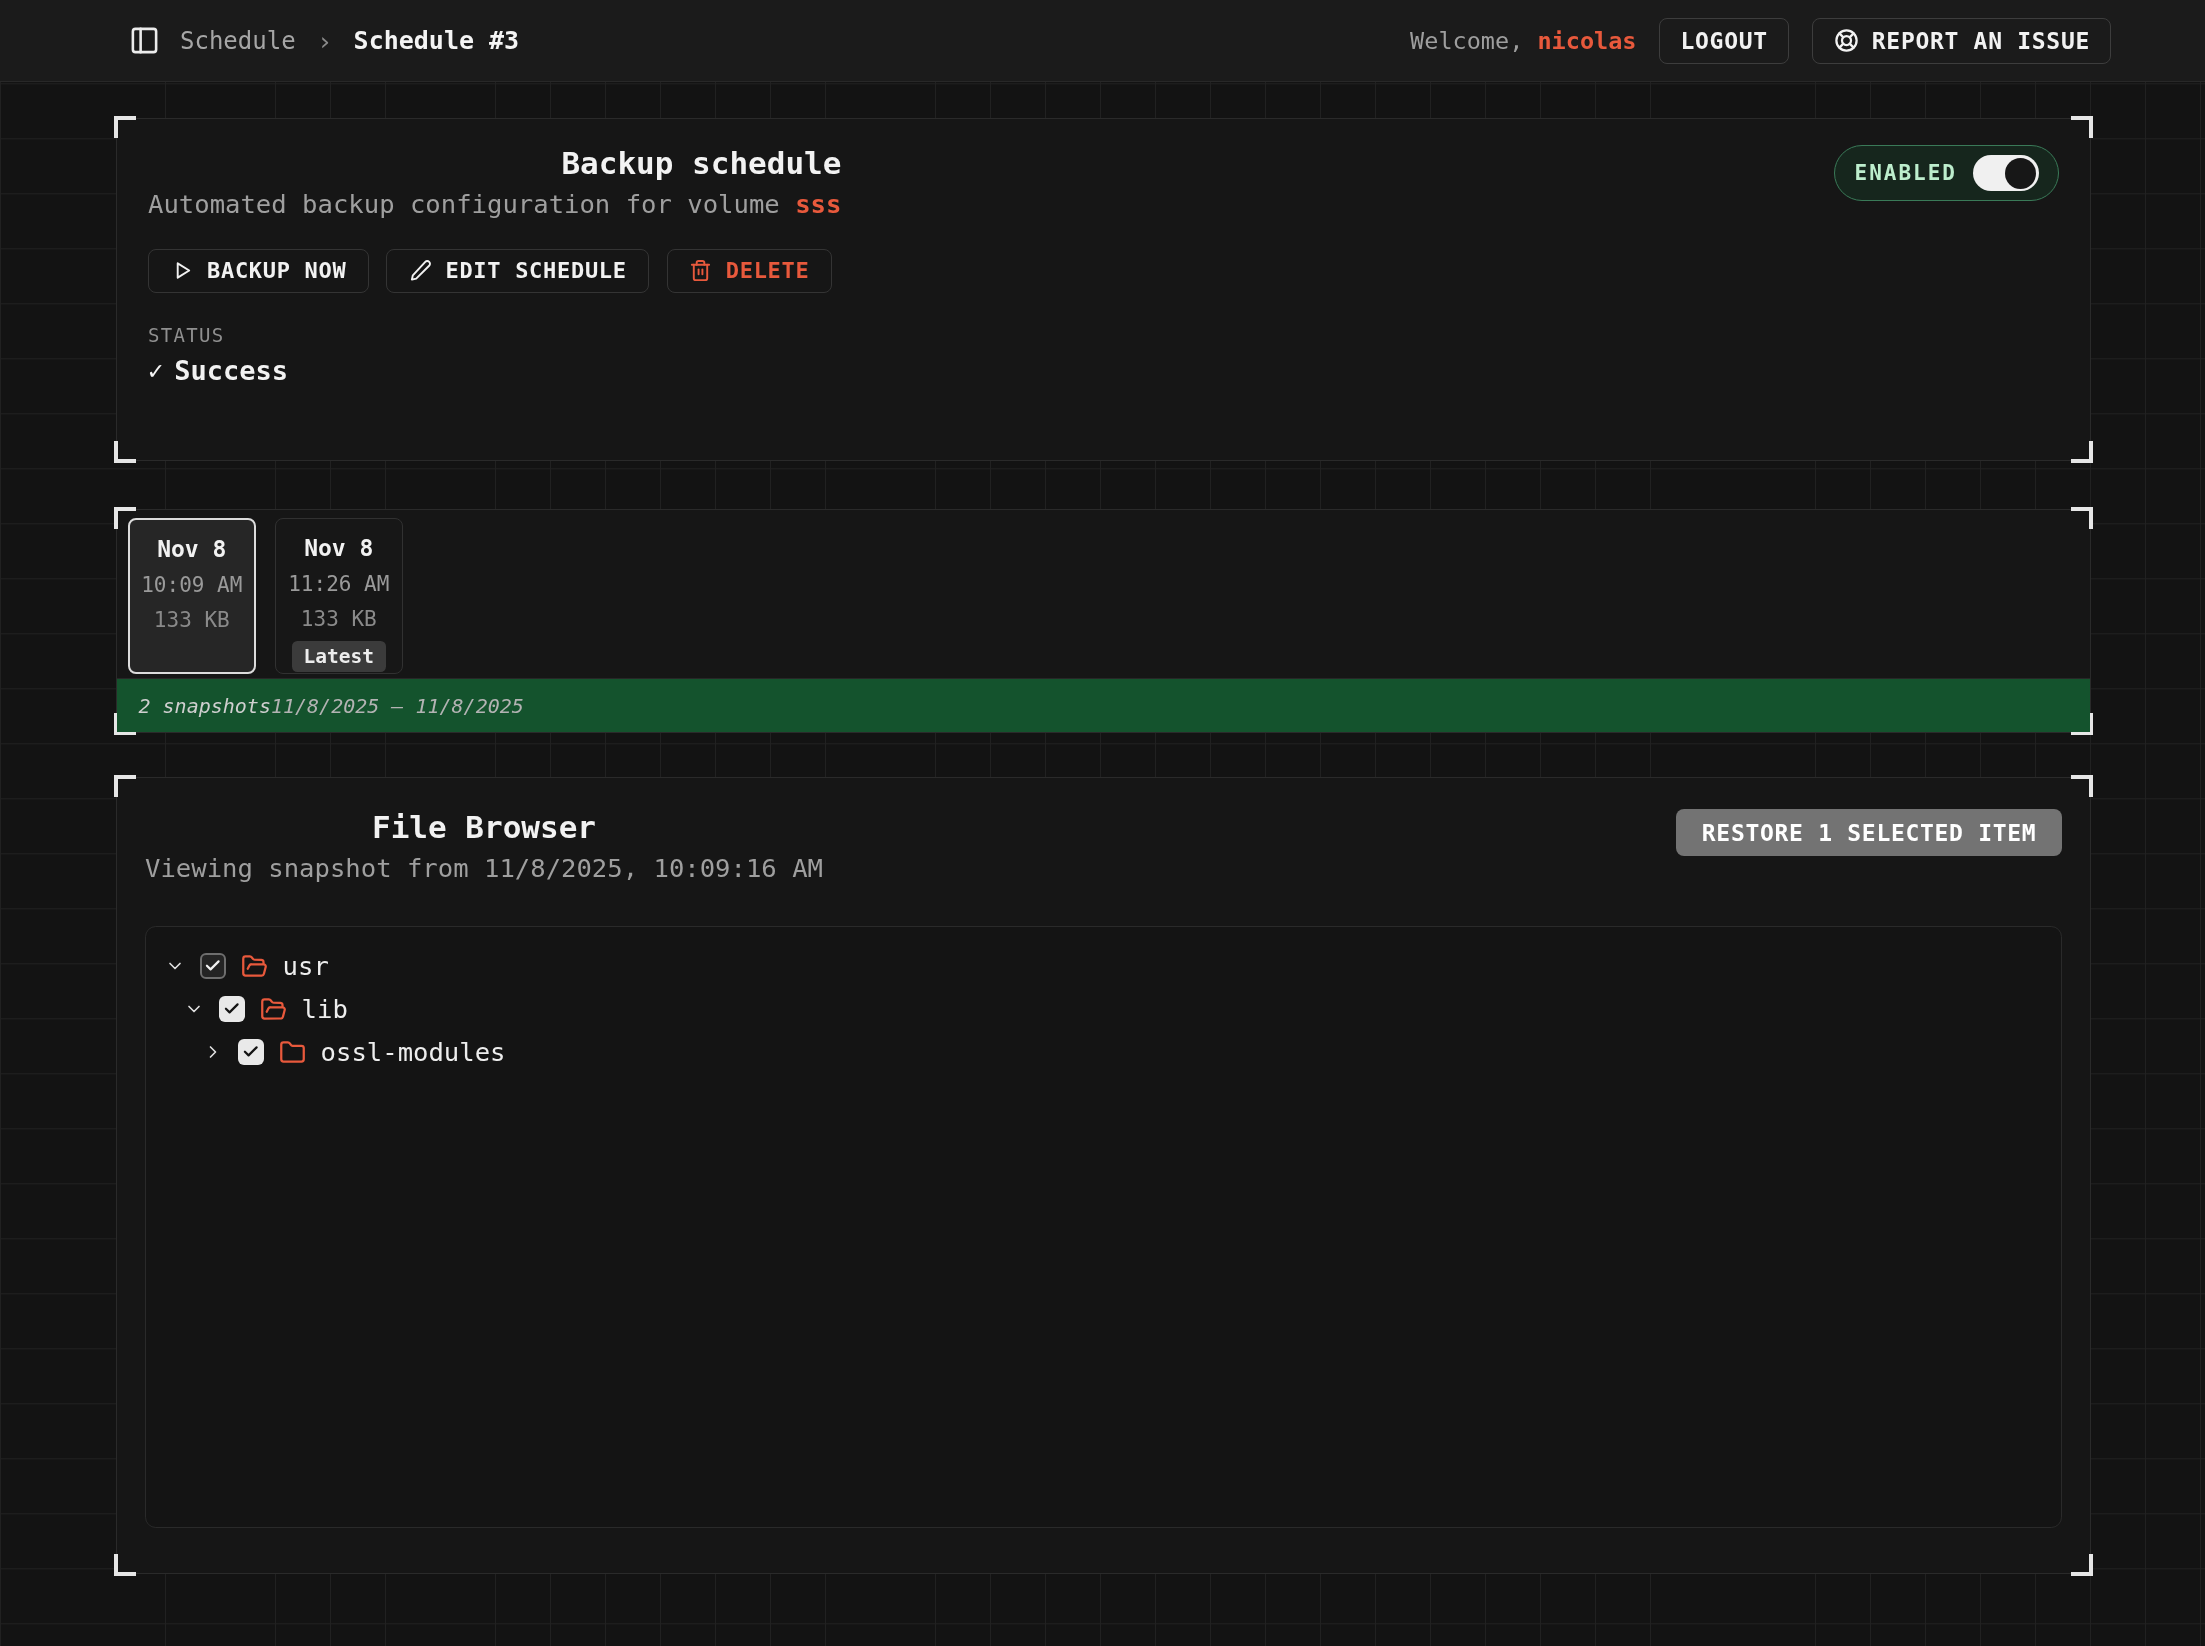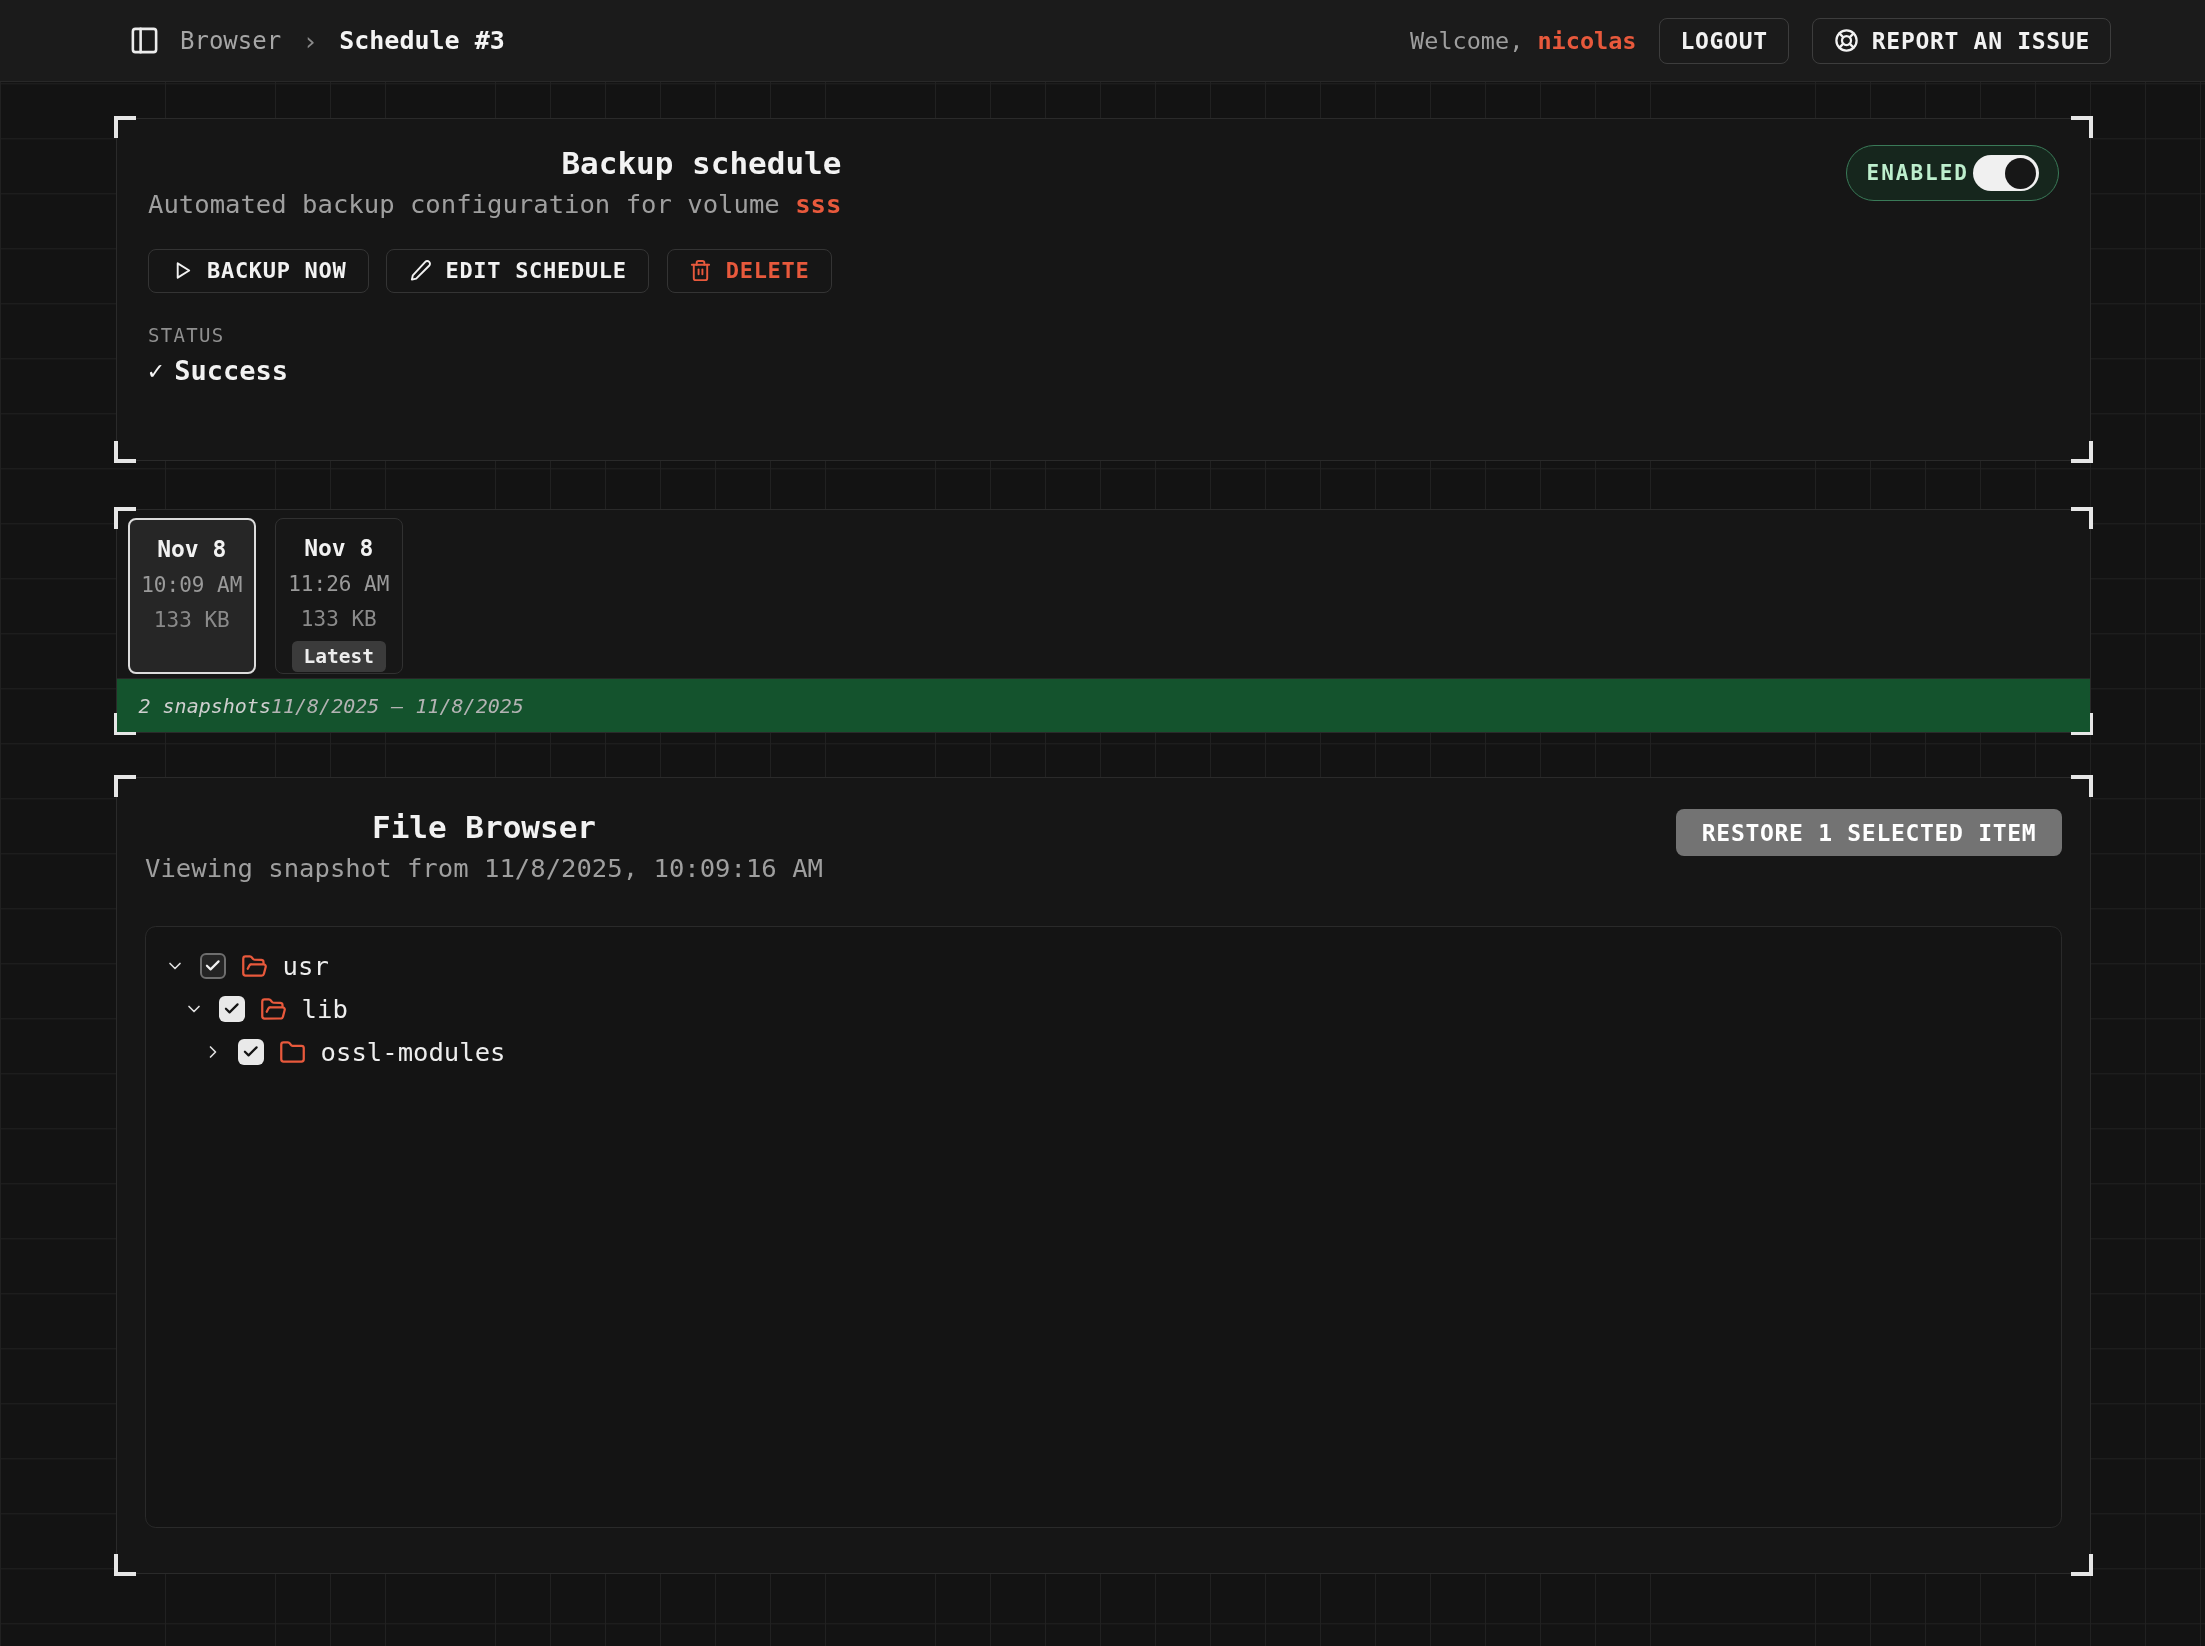--- a/index.html
+++ b/index.html
@@ -35,21 +35,21 @@
   .corners .tr { top:-2.7px; right:-2.7px; border-top-width:4.7px;  border-right-width:4.7px; }
   .corners .bl { bottom:-2.7px; left:-2.7px;  border-bottom-width:4.7px; border-left-width:4.7px; }
   .corners .br { bottom:-2.7px; right:-2.7px; border-bottom-width:4.7px; border-right-width:4.7px; }
 
   
   .card-schedule { left:116px; top:36px; width:1975px; height:343px; padding:25.6px 31px; }
   .sc-head { display:flex; justify-content:space-between; align-items:flex-start;text-align:right; }
   .sc-title { font-size:31px; font-weight:bold; }
   .sc-sub { margin-top:8px; font-size:25.6px; color:#9f9f9f; }
   .sc-sub b { color:#e8593c; font-weight:bold; }
-  .pill { display:flex; align-items:center; gap:4px; padding:9.4px 19px; border:1.3px solid #3a7a58;
+  .pill { display:flex; align-items:center; gap:16px; padding:9.4px 19px; border:1.3px solid #3a7a58;
     border-radius:672px; background:#16261d; cursor:pointer; }
   .pill-label { font-size:21px; font-weight:bold; letter-spacing:2px; color:#bdeecd; }
   .switch { width:66px; height:36px; border-radius:18px; background:#f0f0f0; position:relative; }
   .knob { position:absolute; top:2.7px; right:2.7px; width:31px; height:31px; border-radius:50%; background:#171717; }
   .btn-row { display:flex; gap:17.5px; margin-top:30px; }
   .act-btn { display:flex; align-items:center; gap:13.5px; height:44px; padding:0 21.5px;
     border:1.3px solid #343434; border-radius:8px; background:transparent; color:#f2f2f2;
     font-family:inherit; font-size:22px; font-weight:bold; letter-spacing:0.7px; cursor:pointer; }
   .act-btn.danger { color:#e8593c; }
   .detail-grid { display:grid; grid-template-columns:repeat(4,1fr); margin-top:38px; }
@@ -103,21 +103,21 @@
 <div class="topbar">
   <div class="tb-left">
     <button class="panel-btn">
       <span>
         <svg width="31" height="31" viewBox="0 0 24 24" fill="none" stroke="currentColor" stroke-width="2" stroke-linecap="round" stroke-linejoin="round">
             <rect x="3" y="3" width="18" height="18" rx="2"></rect>
             <path d="M9 3v18"></path>
           </svg>
       </span>
     </button>
-    <span class="crumb">Browser</span>
+    <span class="crumb">Schedule</span>
     <span class="crumb-sep">›</span>
     <span class="crumb-current">Schedule #3</span>
   </div>
   <div class="tb-right">
     <span class="welcome"><span>Welcome, </span><b>nicolas</b></span>
     <button class="tb-btn">
       <span>LOGOUT</span>
     </button>
     <button class="tb-btn">
       <span>

